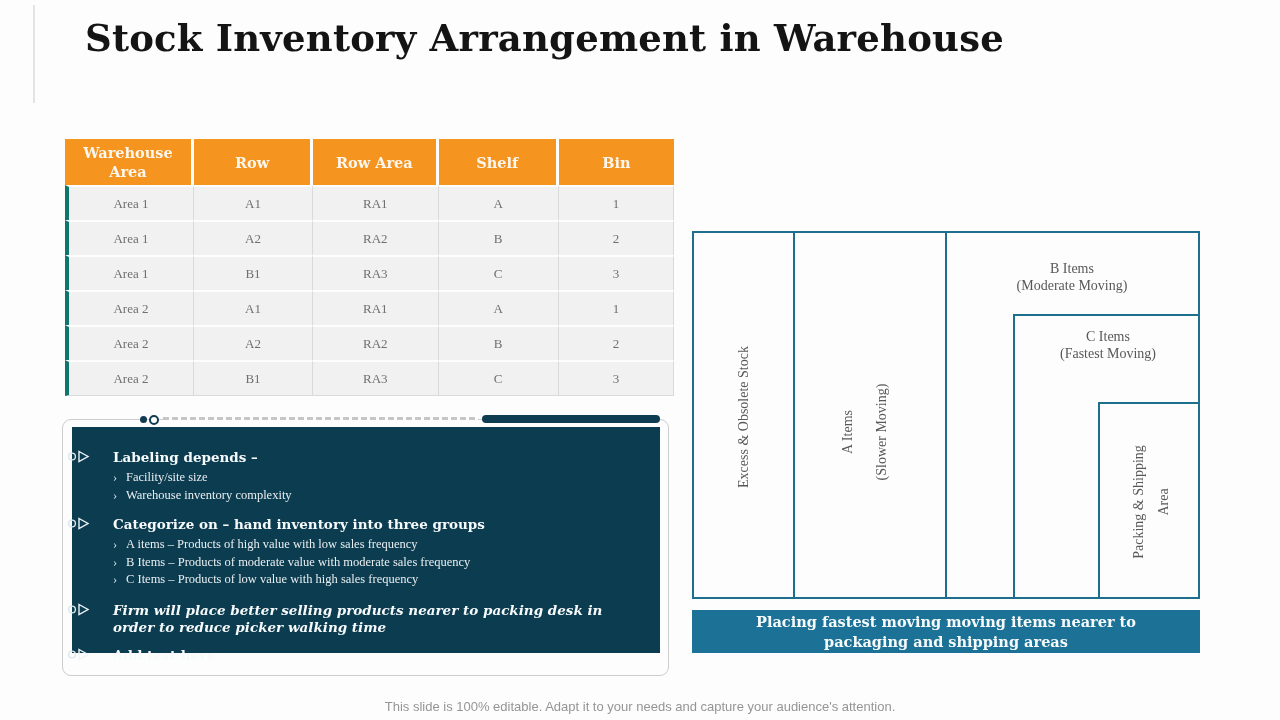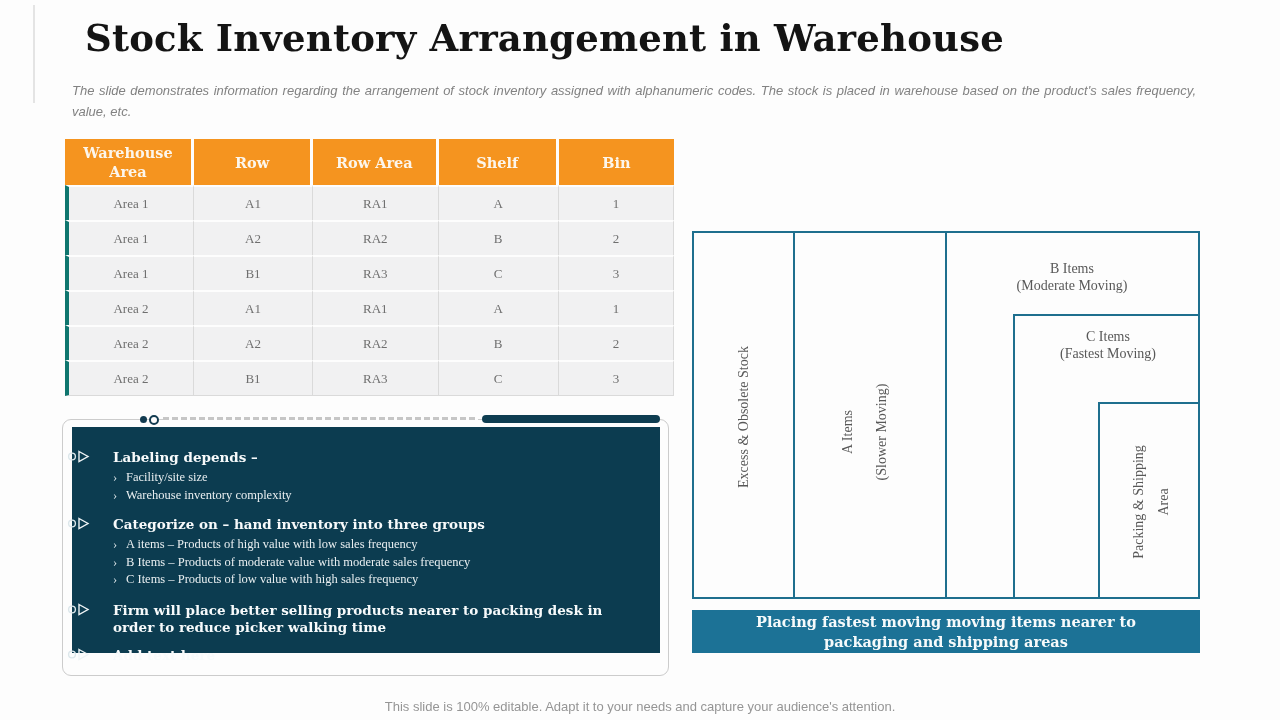--- a/index.html
+++ b/index.html
@@ -69,21 +69,20 @@
   .footer{position:absolute;left:0;top:699px;width:1280px;text-align:center;
       font-family:"Liberation Sans",sans-serif;font-size:13px;color:#959595;}
 </style>
 </head>
 <body>
 
 <div class="slide">
 
   <div class="accent-line"></div>
   <div class="title">Stock Inventory Arrangement in Warehouse</div>
-  <div class="subtitle">The slide demonstrates information regarding the arrangement of stock inventory assigned with alphanumeric codes. The stock is placed in warehouse  based on the product's sales frequency, value, etc.</div>
 
   <table class="inv-table">
     <thead>
       <tr>
         <th style="width:123px;">Warehouse Area</th>
         <th style="width:121px;">Row</th>
         <th style="width:128px;">Row Area</th>
         <th style="width:121px;">Shelf</th>
         <th style="width:121px;">Bin</th>
       </tr>
@@ -165,21 +164,21 @@
             </svg>
         </span>
         <div class="note-title">Categorize on – hand inventory into three groups</div>
         <div class="note-subs">
           <div class="note-sub"><span class="marker">›</span><span>A items – Products of high value with low sales frequency</span></div>
           <div class="note-sub"><span class="marker">›</span><span>B Items – Products of moderate value with moderate sales frequency</span></div>
           <div class="note-sub"><span class="marker">›</span><span>C Items – Products of low value with high sales frequency</span></div>
         </div>
       </div>
 
-      <div class="note-item mt2" style="max-width:545px;">
+      <div class="note-item mt2" style="max-width:545px;font-style:italic;">
         <span class="note-icon">
           <svg width="26" height="15" viewBox="0 0 26 15">
               <circle cx="5" cy="7.5" r="3.4" fill="none" stroke="#DCE7EB" stroke-width="1.4"></circle>
               <path d="M12 2.5 L21 7.5 L12 12.5 Z" fill="none" stroke="#EFF4F6" stroke-width="1.4"></path>
             </svg>
         </span>
         <div class="note-title">Firm will place better selling products nearer to packing desk in order to reduce picker walking time</div>
       </div>
 
       <div class="note-item mt3">

